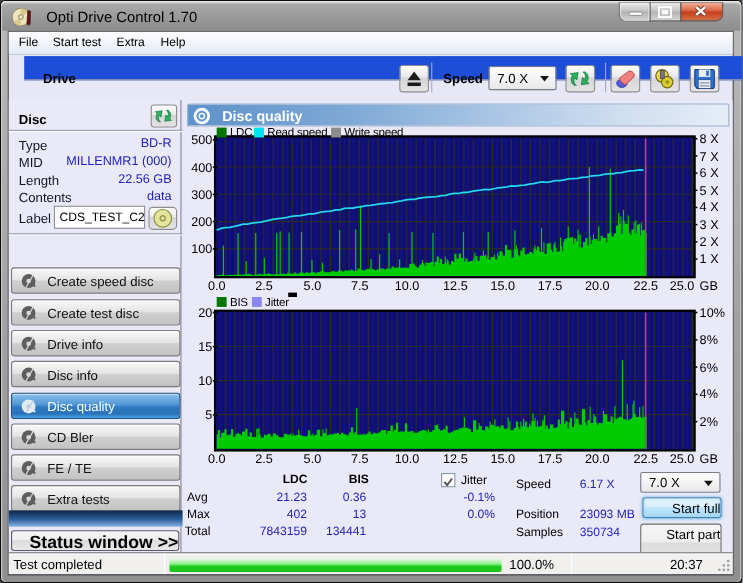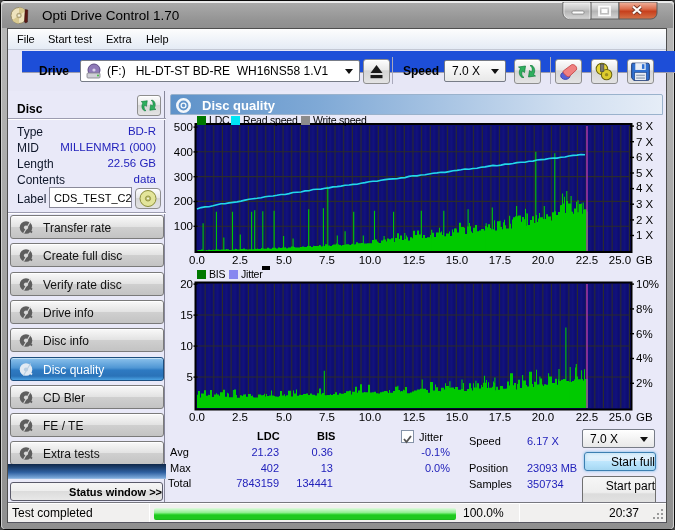--- a/index.html
+++ b/index.html
@@ -65,30 +65,20 @@
 </div>
 <div class="client"></div>
 <div class="menubar">
   <span style="left:9px">File</span>
     <span style="left:40px">Start test</span>
     <span style="left:98px">Extra</span>
     <span style="left:138px">Help</span>
 </div>
 <div class="toolbar">
   <b class="abs" style="left:17px;top:13px;font-size:12px">Drive</b>
-  <div class="combo" style="left:58px;top:9px;width:280px;height:22px">
-    <svg class="abs" style="left:4px;top:2px" width="17" height="17" viewBox="0 0 17 17">
-      <circle cx="9" cy="7" r="6" fill="#8f7ab8" stroke="#5d4a85"></circle>
-        <circle cx="9" cy="7" r="1.6" fill="#d9d2ea"></circle>
-      <rect x="2" y="10" width="13" height="5" rx="1" fill="#cfcfd6" stroke="#7d7d88" stroke-width=".8"></rect>
-      <circle cx="13" cy="12.5" r="1" fill="#3dbb3d"></circle>
-    </svg>
-    <span class="abs" style="left:26px;top:3px">(F:)&nbsp;&nbsp; HL-DT-ST BD-RE &nbsp;WH16NS58 1.V1</span>
-    <span class="arr"></span>
-  </div>
   <div class="tbtn" style="left:341px;top:8px;width:27px;height:25px">
     <svg width="25" height="23" viewBox="0 0 25 23">
         <path d="M12.5 5l6 8h-12z" fill="#1a1a1a"></path>
         <rect x="6.5" y="15" width="12" height="3.2" fill="#1a1a1a"></rect>
       </svg>
   </div>
   <div class="abs" style="left:370px;top:6px;width:1px;height:27px;background:#a9a9bb"></div>
   <b class="abs" style="left:381px;top:13px;font-size:12px">Speed</b>
   <div class="combo" style="left:422px;top:9px;width:62px;height:22px;background:linear-gradient(#fff,#e8e8e8)">
     <span class="abs" style="left:7px;top:3px">7.0 X</span>
@@ -156,46 +146,37 @@
   <span class="row-l" style="top:101px">Label</span>
   <div class="abs" style="left:41px;top:96px;width:83px;height:21px;background:#fff;border:1px solid #8a8a9a;font-size:11px;padding:4px 0 0 4px">CDS_TEST_C2</div>
   <div class="tbtn" style="left:127px;top:97px;width:26px;height:21px;border-radius:4px">
     <svg width="24" height="19" viewBox="0 0 24 19">
       <circle cx="12" cy="9.5" r="8" fill="#e3e59a" stroke="#8a8c3a" stroke-width="1"></circle>
       <circle cx="12" cy="9.5" r="2.6" fill="#b9bb6c" stroke="#8a8c3a" stroke-width=".8"></circle>
       <circle cx="12" cy="9.5" r="1.1" fill="#f4f5d8"></circle>
     </svg>
   </div>
   <div class="abs" style="left:0;top:121px;width:158px;height:1px;background:#9c9cb0;box-shadow:0 1px 0 #fff"></div>
-  <div class="sbtn" style="top:124px">
-      <svg class="abs" style="left:8px;top:4px" width="15" height="15" viewBox="0 0 15 15">
-       <circle cx="7" cy="7.5" r="6.3" fill="#5e5e5e"></circle>
-       <circle cx="7" cy="7.5" r="2.1" fill="#d8d8d8"></circle>
-       <path d="M11.5 1.5L4.5 13.5" stroke="#d8d8d8" stroke-width="1.1"></path>
-       <path d="M9.5 9.5l3.5 3" stroke="#5e5e5e" stroke-width="1.8"></path>
-      </svg>
-      <span class="lbl">Transfer rate</span>
-    </div>
 <div class="sbtn" style="top:152px">
       <svg class="abs" style="left:8px;top:4px" width="15" height="15" viewBox="0 0 15 15">
        <circle cx="7" cy="7.5" r="6.3" fill="#5e5e5e"></circle>
        <circle cx="7" cy="7.5" r="2.1" fill="#d8d8d8"></circle>
        <path d="M11.5 1.5L4.5 13.5" stroke="#d8d8d8" stroke-width="1.1"></path>
        <path d="M9.5 9.5l3.5 3" stroke="#5e5e5e" stroke-width="1.8"></path>
       </svg>
-      <span class="lbl">Create full disc</span>
+      <span class="lbl">Create speed disc</span>
     </div>
 <div class="sbtn" style="top:181px">
       <svg class="abs" style="left:8px;top:4px" width="15" height="15" viewBox="0 0 15 15">
        <circle cx="7" cy="7.5" r="6.3" fill="#5e5e5e"></circle>
        <circle cx="7" cy="7.5" r="2.1" fill="#d8d8d8"></circle>
        <path d="M11.5 1.5L4.5 13.5" stroke="#d8d8d8" stroke-width="1.1"></path>
        <path d="M9.5 9.5l3.5 3" stroke="#5e5e5e" stroke-width="1.8"></path>
       </svg>
-      <span class="lbl">Verify rate disc</span>
+      <span class="lbl">Create test disc</span>
     </div>
 <div class="sbtn" style="top:209px">
       <svg class="abs" style="left:8px;top:4px" width="15" height="15" viewBox="0 0 15 15">
        <circle cx="7" cy="7.5" r="6.3" fill="#5e5e5e"></circle>
        <circle cx="7" cy="7.5" r="2.1" fill="#d8d8d8"></circle>
        <path d="M11.5 1.5L4.5 13.5" stroke="#d8d8d8" stroke-width="1.1"></path>
        <path d="M9.5 9.5l3.5 3" stroke="#5e5e5e" stroke-width="1.8"></path>
       </svg>
       <span class="lbl">Drive info</span>
     </div>
@@ -238,21 +219,21 @@
 <div class="sbtn" style="top:350px">
       <svg class="abs" style="left:8px;top:4px" width="15" height="15" viewBox="0 0 15 15">
        <circle cx="7" cy="7.5" r="6.3" fill="#5e5e5e"></circle>
        <circle cx="7" cy="7.5" r="2.1" fill="#d8d8d8"></circle>
        <path d="M11.5 1.5L4.5 13.5" stroke="#d8d8d8" stroke-width="1.1"></path>
        <path d="M9.5 9.5l3.5 3" stroke="#5e5e5e" stroke-width="1.8"></path>
       </svg>
       <span class="lbl">Extra tests</span>
     </div>
   <div class="abs" style="left:0;top:373px;width:158px;height:15px;background:linear-gradient(#0f2748,#2e5f9f 55%,#79a6d8 92%,#a8c6e6)"></div>
-  <div class="btn2" style="left:2px;top:391px;width:153px;height:19px;border-radius:3px;border-color:#5a5a6a"><b style="position:relative;top:2px;font-size:11px">Status window &gt;&gt;</b></div>
+  <div class="btn2" style="left:2px;top:391px;width:153px;height:19px;border-radius:3px;border-color:#5a5a6a"><b style="position:relative;top:2px;font-size:16px">Status window &gt;&gt;</b></div>
 </div>
 <svg width="675" height="530" style="position:absolute;left:0;top:0" font-family="Liberation Sans, sans-serif" font-size="11.5" fill="#000">
 <defs>
 <pattern id="pg" x="197" width="8.66" height="8" patternUnits="userSpaceOnUse">
   <rect width="8.66" height="8" fill="#0f0f77"></rect>
   <rect x="2.5" width="1.6" height="8" fill="#12127c"></rect>
   <rect x="5.3" width="1.4" height="8" fill="#0c0c71"></rect>
   <rect x="7.56" width="1.1" height="8" fill="#2b2b2b"></rect>
 </pattern>
 </defs>

